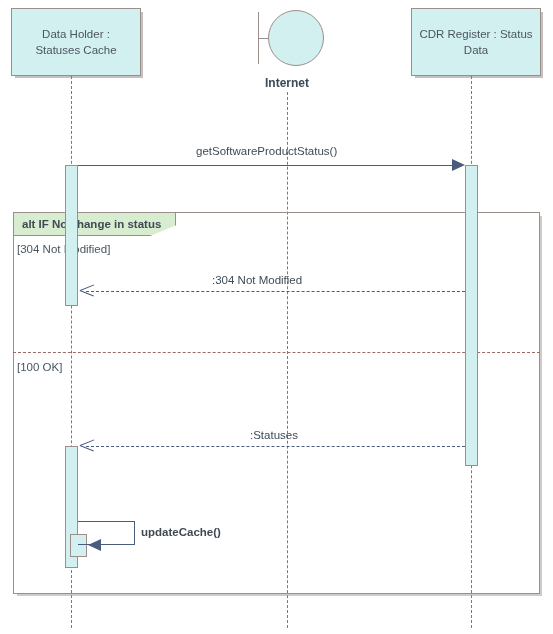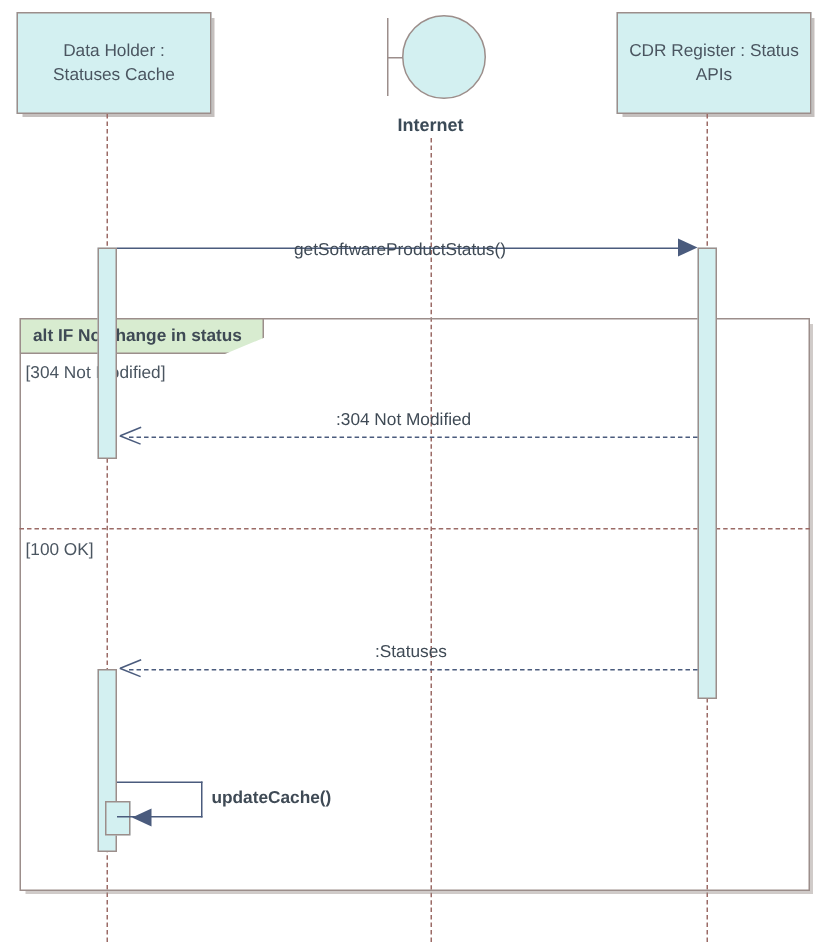--- a/index.html
+++ b/index.html
@@ -185,21 +185,21 @@
   <div class="lifeline-head" style="left:11px; top:8px; width:130px; height:68px;">
     <div>
       <div>Data Holder :</div>
       <div>Statuses Cache</div>
     </div>
   </div>
 
   <div class="lifeline-head" style="left:411px; top:8px; width:130px; height:68px;">
     <div>
       <div>CDR Register : Status</div>
-      <div>APIs</div>
+      <div>Data</div>
     </div>
   </div>
 
   <div class="node-actor" style="left:250px; top:10px; width:75px; height:78px;">
     <div class="node-bar" style="left:8px; top:2px;"></div>
     <div class="node-stub" style="left:8px; top:28px;"></div>
     <div class="node-circle" style="left:18px; top:0px;"></div>
   </div>
   <div class="node-label" style="left:227px; top:76px;">Internet</div>
 
@@ -226,28 +226,28 @@
   <div class="activation" style="left:65px; top:165px; width:13px; height:141px;"></div>
 
   <div class="activation" style="left:465px; top:165px; width:13px; height:301px;"></div>
 
   <div class="activation" style="left:65px; top:446px; width:13px; height:122px;"></div>
 
   <div class="activation" style="left:70px; top:534px; width:17px; height:23px;"></div>
 
   <div class="msg-line" style="left:78px; top:165px; width:382px;"></div>
   <div class="arrow-right-solid" style="left:452px; top:159px;"></div>
-  <div class="msg-label" style="left:196px; top:161px;">getSoftwareProductStatus()</div>
+  <div class="msg-label" style="left:196px; top:145px;">getSoftwareProductStatus()</div>
 
   <div class="msg-line dashed" style="left:86px; top:291px; width:379px;"></div>
   <div class="arrow-left-open" style="left:80px; top:284px;">
     <i class="up"></i>
       <i class="down"></i>
   </div>
-  <div class="msg-label" style="left:224px; top:274px;">:304 Not Modified</div>
+  <div class="msg-label" style="left:212px; top:274px;">:304 Not Modified</div>
 
   <div class="msg-line dashed" style="left:86px; top:446px; width:379px;"></div>
   <div class="arrow-left-open" style="left:80px; top:439px;">
     <i class="up"></i>
       <i class="down"></i>
   </div>
   <div class="msg-label" style="left:250px; top:429px;">:Statuses</div>
 
   <div class="self-msg" style="left:78px; top:521px; width:57px; height:24px;"></div>
   <div class="arrow-left-solid" style="left:88px; top:539px;"></div>

